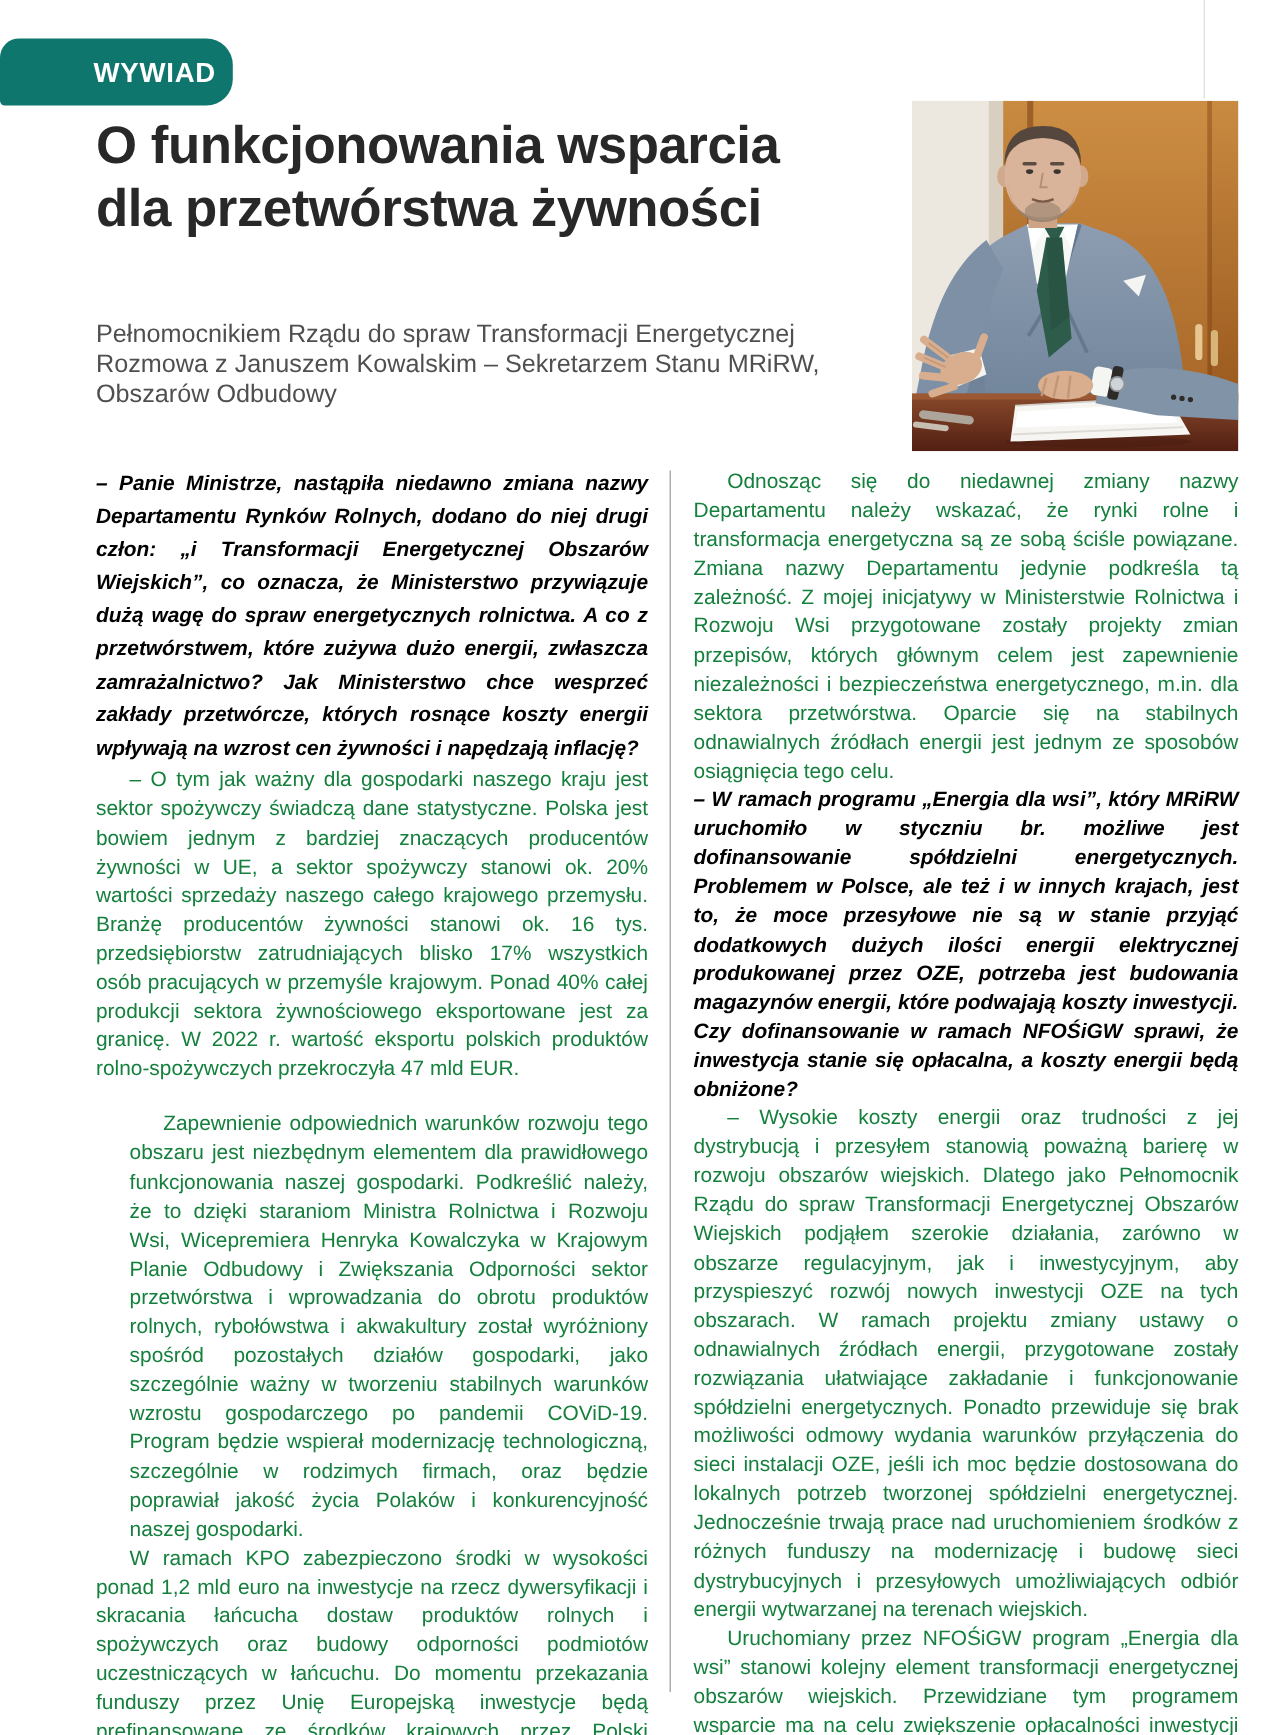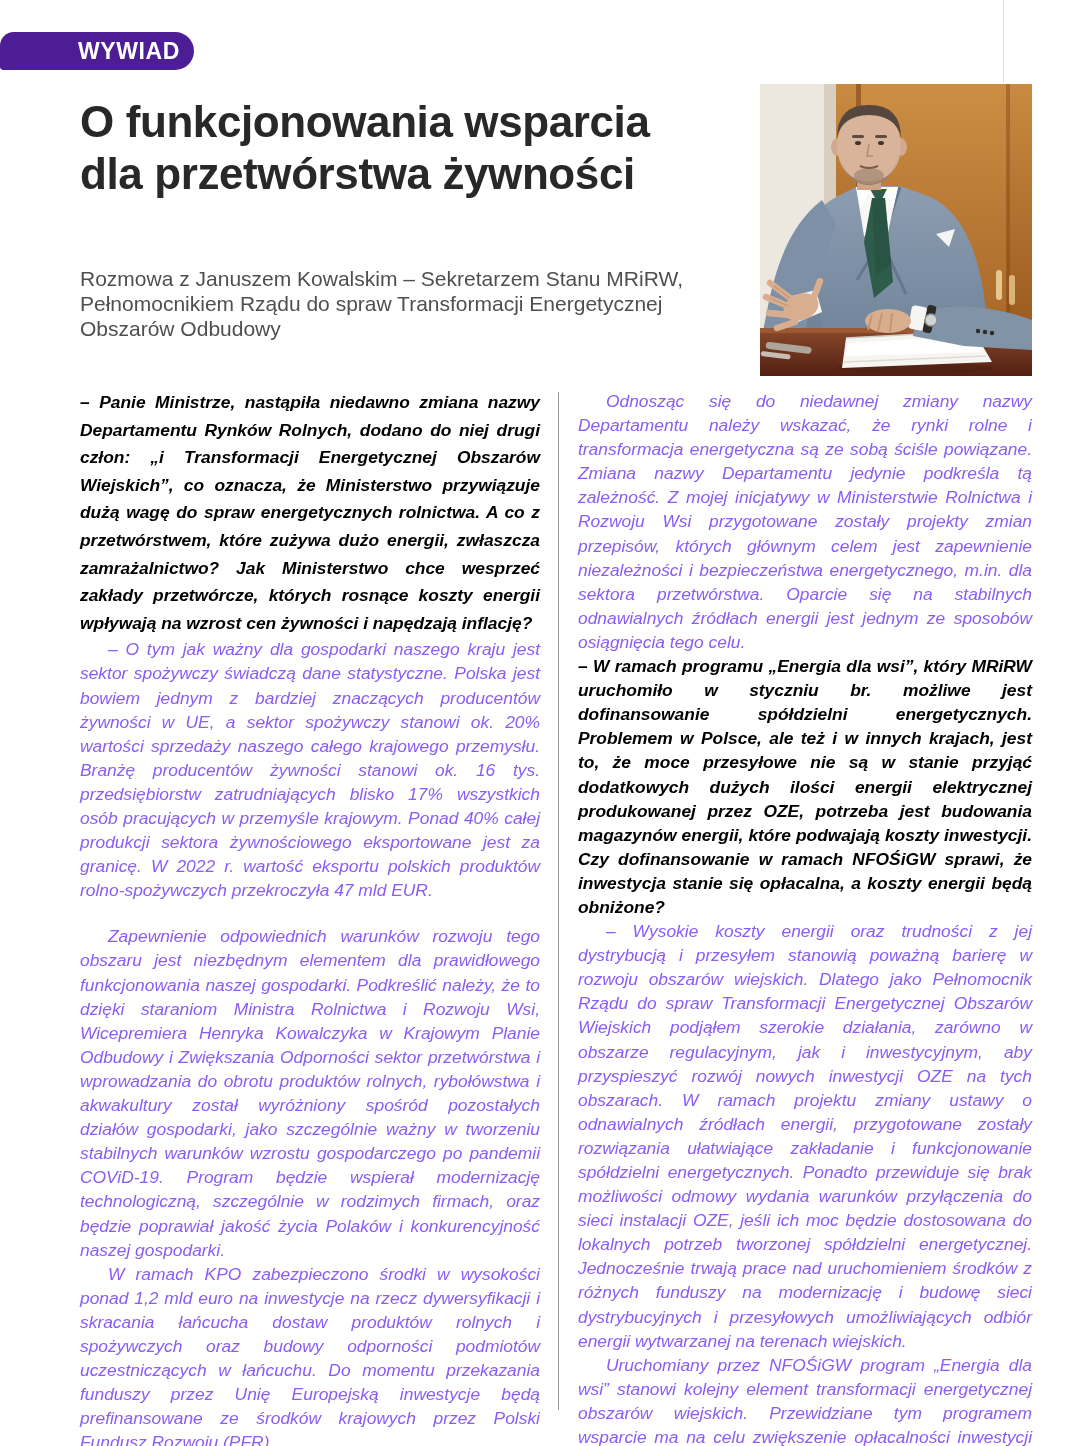--- a/index.html
+++ b/index.html
@@ -2,22 +2,22 @@
 <html lang="pl"><head>
 <meta charset="utf-8">
 <style>
   html,body{margin:0;padding:0;background:#ffffff;}
   #page{
     position:relative;width:1071px;height:1446px;background:#ffffff;overflow:hidden;
     font-family:"Liberation Sans",sans-serif;
   }
   
   .badge{
-    position:absolute;left:0;top:32px;width:194px;height:38px;
-    background:#4c1d95;border-radius:16px 22px 22px 4px;
+    position:absolute;left:0;top:32px;width:194px;height:56px;
+    background:#0f766e;border-radius:16px 22px 22px 4px;
     display:flex;align-items:center;padding-left:78px;box-sizing:border-box;
   }
   .badge span{color:#ffffff;font-size:23px;font-weight:bold;letter-spacing:.6px;}
   
   .title{
     position:absolute;left:80px;top:96px;width:640px;
     font-size:44px;line-height:52px;font-weight:bold;color:#282828;letter-spacing:-.4px;
   }
   .subtitle{
     position:absolute;left:80px;top:266px;width:620px;
@@ -25,45 +25,45 @@
   }
   
   .photo{position:absolute;left:760px;top:84px;width:272px;height:292px;}
   .edge-line{position:absolute;left:1003px;top:0;width:1px;height:82px;background:#dcdcdc;}
   
   .col{position:absolute;top:389px;}
   .col-left{left:80px;width:460px;}
   .col-right{left:578px;width:454px;}
   .divider{position:absolute;left:558px;top:392px;width:1px;height:1018px;background:#9a9a9a;}
   .col p{
-    margin:0;text-align:justify;font-size:17.4px;line-height:24.1px;color:#8b5cf6;
-    hyphens:auto;font-style:italic;-webkit-hyphens:auto;
+    margin:0;text-align:justify;font-size:17.4px;line-height:24.1px;color:#15803d;
+    hyphens:auto;-webkit-hyphens:auto;
   }
   .col p.ind{text-indent:28px;}
-  .col p.gap{margin-top:22px;}
+  .col p.gap{margin-top:22px;margin-left:28px;}
   .col p.q{color:#000000;font-weight:bold;font-style:italic;}
   .col p.loose{line-height:27.6px;}
 </style>
 </head>
 <body>
 
 <div id="page">
 
   <div class="badge">
     <span>WYWIAD</span>
   </div>
 
   <div class="title">
     <div>O funkcjonowania wsparcia</div>
     <div>dla przetwórstwa żywności</div>
   </div>
 
   <div class="subtitle">
+    <div>Pełnomocnikiem Rządu do spraw Transformacji Energetycznej</div>
     <div>Rozmowa z Januszem Kowalskim – Sekretarzem Stanu MRiRW,</div>
-    <div>Pełnomocnikiem Rządu do spraw Transformacji Energetycznej</div>
     <div>Obszarów Odbudowy</div>
   </div>
 
   <div class="photo" title="Janusz Kowalski – mężczyzna w szarym garniturze, białej koszuli i ciemnozielonym krawacie, gestykulujący dłonią przy biurku z dokumentami, w tle drewniana szafa">
     <svg width="272" height="292" viewBox="0 0 272 292">
       <defs>
         <linearGradient id="wood" x1="0" y1="0" x2="0" y2="1">
           <stop offset="0" stop-color="#c98a41"></stop>
             <stop offset="1" stop-color="#9a591e"></stop>
         </linearGradient>

